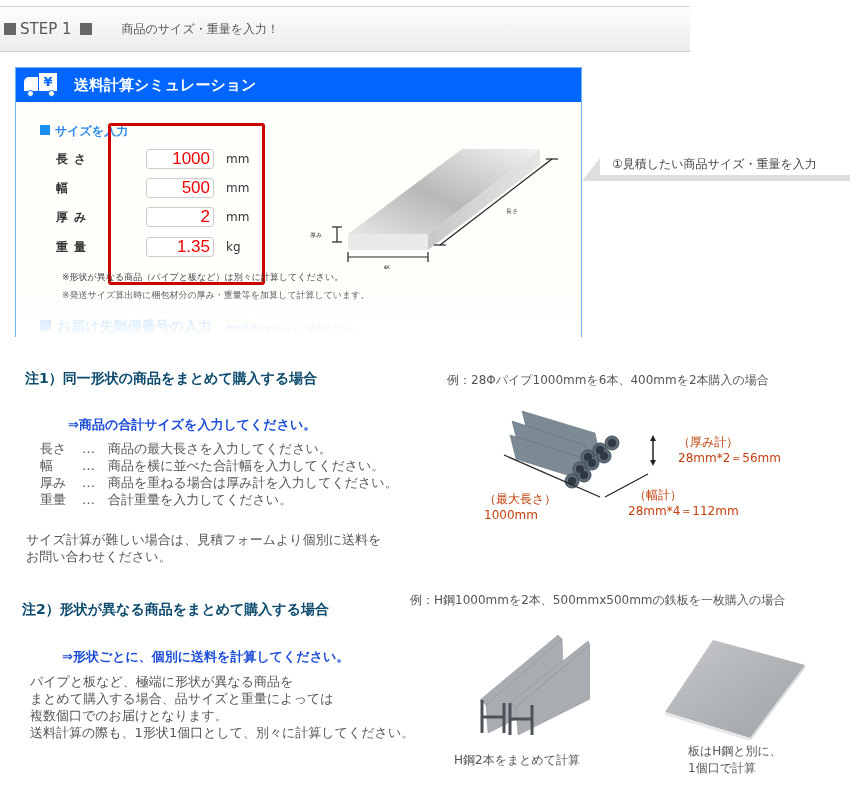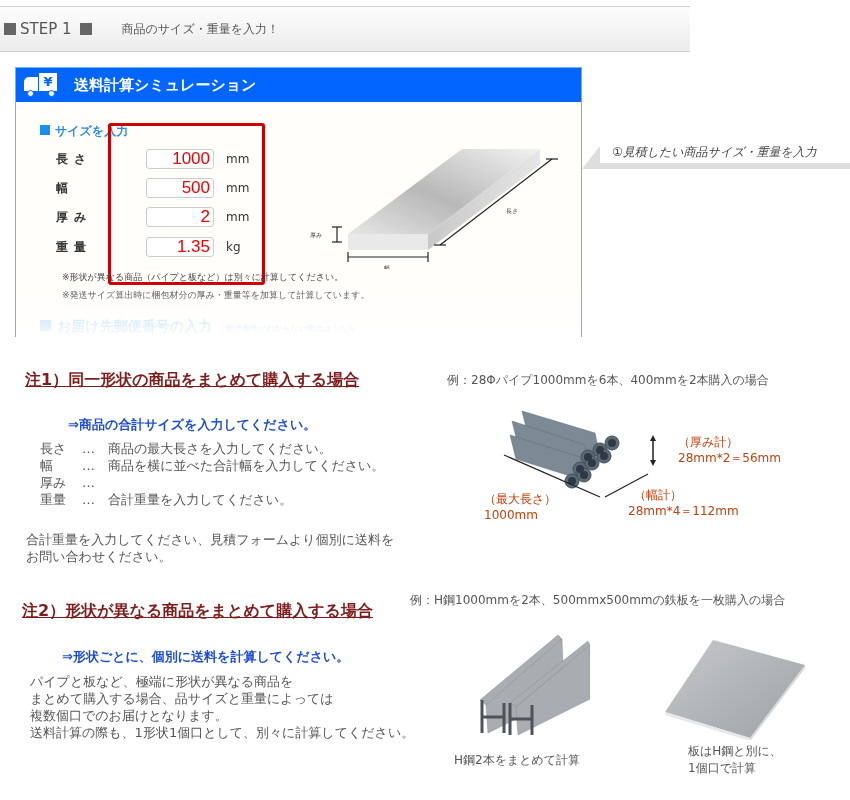--- a/index.html
+++ b/index.html
@@ -57,28 +57,28 @@
   .note { position: absolute; left: 46px; font-size: 9px; color: #444; }
 
   .addr-title { position: absolute; left: 24px; top: 250px; font-size: 14px; color: #55aaff; font-weight: bold; opacity: 0.55; }
   .addr-title .bsq { display:inline-block; width: 11px; height: 11px; background:#55aaff; margin-right: 6px; }
   .addr-title .sub { font-size: 8px; font-weight: normal; margin-left: 14px; }
 
   
   .plate-svg { position: absolute; left: 290px; top: 74px; }
 
   .callout {
-    position: absolute; left: 582px; top: 140px; width: 268px; height: 30px; font-style: italic;
+    position: absolute; left: 582px; top: 152px; width: 268px; height: 30px;
   }
   .callout .text { position: absolute; left: 30px; top: 4px; font-size: 12px; color: #444; }
   .callout .line { position: absolute; left: 18px; top: 23px; width: 250px; height: 6px; background: #dedede; }
   .callout .slant { position: absolute; left: 0; top: 6px; width: 0; height: 0; border-bottom: 23px solid #dedede; border-left: 18px solid transparent; }
 
   
-  .note-head { position: absolute; font-size: 16px; font-weight: bold; color: #7f1d1d; text-decoration: underline; }
+  .note-head { position: absolute; font-size: 14px; font-weight: bold; color: #0c4a6e; }
   .note-cta { position: absolute; font-size: 13px; font-weight: bold; color: #1d4ed8; margin-top: 12px; }
   .def-list { position: absolute; left: 40px; top: 440px; font-size: 13px; color: #555; line-height: 17px; }
   .def-row { display: flex; }
   .def-row .k { width: 42px; }
   .def-row .dots { width: 26px; }
   .para { position: absolute; font-size: 13px; color: #555; line-height: 17px; }
   .example-head { position: absolute; font-size: 12px; color: #555; }
 
   .pipes-svg { position: absolute; left: 500px; top: 405px; }
   .pipe-label { position: absolute; font-size: 12px; color: #c2410c; line-height: 16px; }
@@ -188,30 +188,31 @@
       <span>商品の最大長さを入力してください。</span>
   </div>
   <div class="def-row">
     <span class="k">幅</span>
       <span class="dots">…</span>
       <span>商品を横に並べた合計幅を入力してください。</span>
   </div>
   <div class="def-row">
     <span class="k">厚み</span>
       <span class="dots">…</span>
+      <span>商品を重ねる場合は厚み計を入力してください。</span>
   </div>
   <div class="def-row">
     <span class="k">重量</span>
       <span class="dots">…</span>
       <span>合計重量を入力してください。</span>
   </div>
 </div>
 
 <div class="para" style="left:26px; top:531px;">
-  <div>合計重量を入力してください、見積フォームより個別に送料を</div>
+  <div>サイズ計算が難しい場合は、見積フォームより個別に送料を</div>
   <div>お問い合わせください。</div>
 </div>
 
 <div class="example-head" style="left:447px; top:372px;">例：28Φパイプ1000mmを6本、400mmを2本購入の場合</div>
 
 <svg class="pipes-svg" width="165" height="95" viewBox="0 0 165 95">
   <g fill="#7c8a96" stroke="#5c6a76" stroke-width="0.5">
     <polygon points="22,6 95,28 100,52 28,30"></polygon>
     <polygon points="12,16 85,40 92,63 18,40"></polygon>
     <polygon points="10,30 80,52 86,76 16,54"></polygon>

